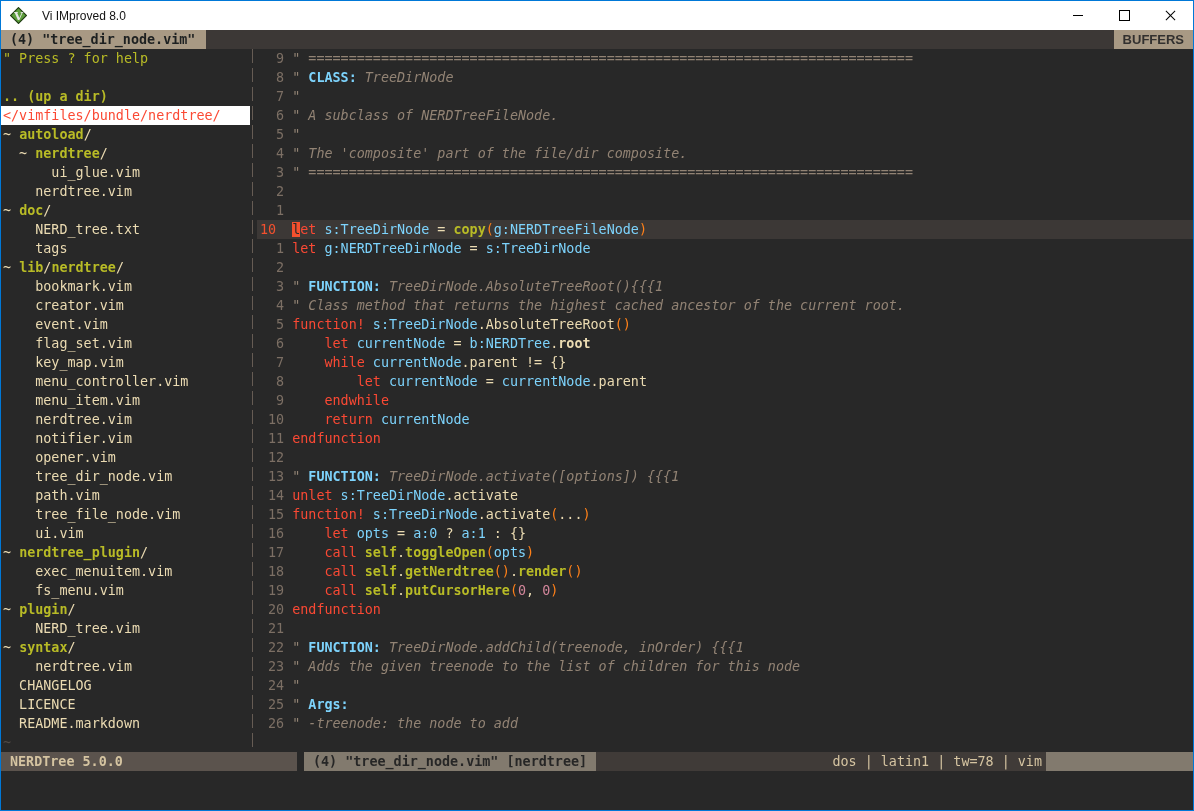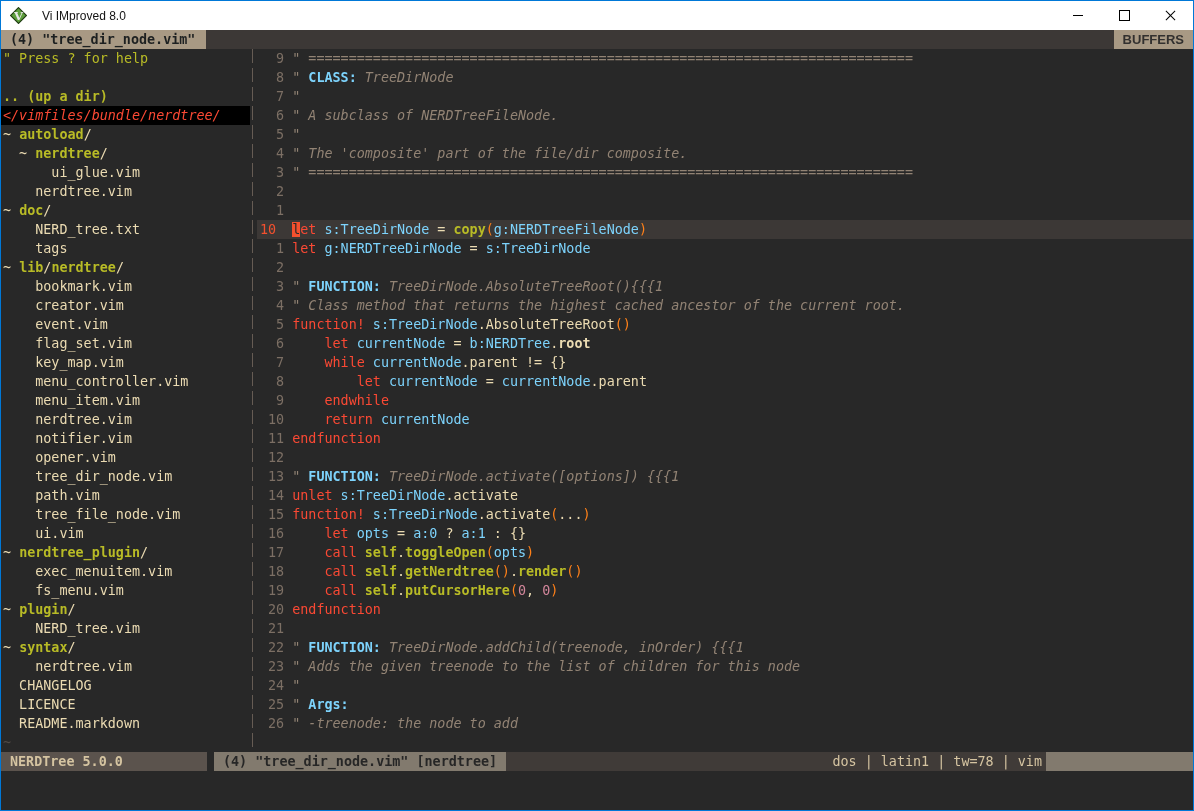--- a/index.html
+++ b/index.html
@@ -22,21 +22,21 @@
   .glyph-close::after{transform:rotate(-45deg);}
   
   .tabline{flex:0 0 19px;height:19px;background:#3c3836;display:flex;font-size:13.4px;line-height:19px;overflow:hidden;}
   .tab{background:#a89984;color:#1d2021;font-weight:bold;padding:0 11px 0 9px;white-space:pre;}
   .tab-fill{flex:1;}
   .buffers{background:#a89984;color:#32302f;font-weight:bold;padding:0 9px;font-family:"Liberation Sans",sans-serif;font-size:13px;}
   
   .main{flex:0 0 703px;display:flex;font-size:13.4px;line-height:19px;overflow:hidden;}
   .tree{width:249px;overflow:hidden;}
   .tree .row{height:19px;white-space:pre;padding-left:2px;}
-  .tree .row.hl{background:#000000;font-style:italic;}
+  .tree .row.hl{background:#ffffff;}
   .s-help{color:#b8bb26;}
   .s-up{color:#b8bb26;font-weight:bold;}
   .s-path{color:#fb4934;}
   .s-pre{color:#ebdbb2;}
   .s-dir{color:#b8bb26;font-weight:bold;}
   .s-sl{color:#ebdbb2;}
   .s-file{color:#ebdbb2;}
   .s-nt{color:#504945;}
   .sep{width:7px;position:relative;}
   .sep::before{content:"";position:absolute;left:2px;top:0;bottom:0;width:1px;
@@ -52,21 +52,21 @@
   .t-kw{color:#fb4934;}
   .t-id{color:#7dd3fc;}
   .t-fn{color:#b8bb26;font-weight:bold;text-align:right;}
   .t-fg{color:#ebdbb2;}
   .t-fgb{color:#ebdbb2;font-weight:bold;}
   .t-dl{color:#fe8019;}
   .t-n0{color:#d3869b;}
   .t-cur{background:#f4502e;color:#282828;}
   
   .statusline{flex:0 0 19px;height:19px;display:flex;font-size:13.4px;line-height:19px;overflow:hidden;}
-  .st-left{width:206px;box-sizing:border-box;background:#5b534d;color:#d5c4a1;font-weight:bold;padding-left:9px;white-space:pre;}
+  .st-left{width:296px;box-sizing:border-box;background:#5b534d;color:#d5c4a1;font-weight:bold;padding-left:9px;white-space:pre;}
   .st-gap{width:7px;background:#282828;}
   .st-active{flex:1;background:#403b38;display:flex;white-space:pre;}
   .st-file{background:#827a6e;color:#262626;font-weight:bold;padding:0 9px;}
   .st-spacer{flex:1;}
   .st-right{color:#d5c4a1;padding-right:4px;}
   .st-pos{background:#827a6e;color:#262626;font-weight:bold;padding:16px 9px;}
   
   .cmdline{flex:1;background:#282828;}
 </style>
 </head>

